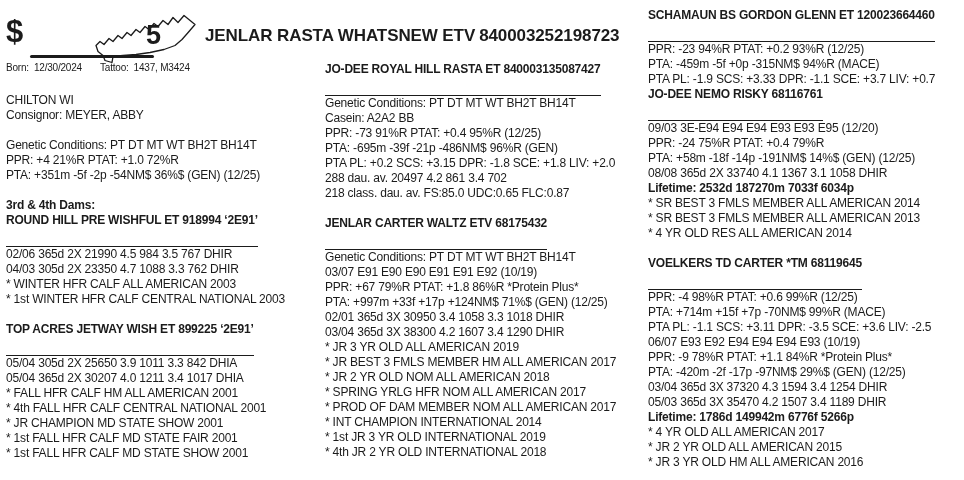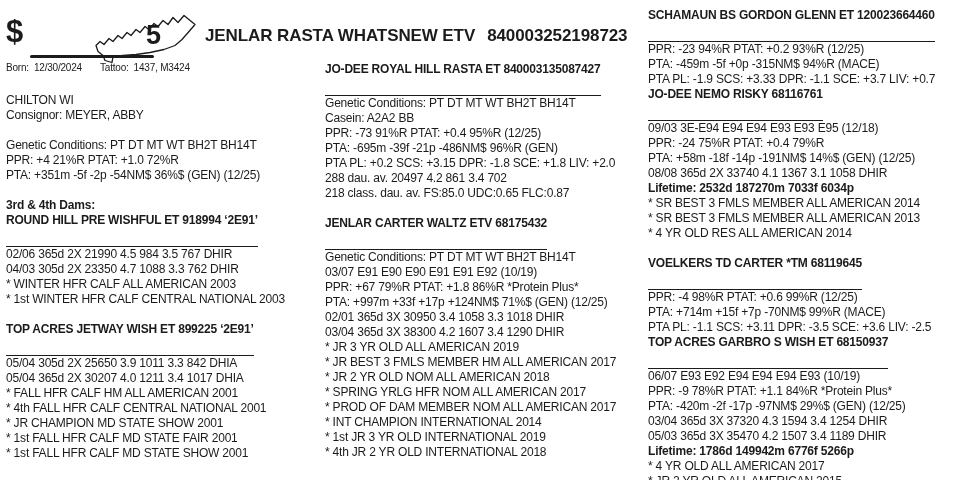--- a/index.html
+++ b/index.html
@@ -7,21 +7,21 @@
     width:964px;height:480px;background:#ffffff;position:relative;overflow:hidden;
     font-family:"Liberation Sans", sans-serif;color:#1b1b1b;
   }
   .page{position:absolute;inset:0;}
   
   #price{position:absolute;left:6px;top:14px;font-size:31px;font-weight:700;}
   #priceline{position:absolute;left:30px;top:55px;width:124px;height:3px;background:#1b1b1b;border-radius:2px;}
   #ky{position:absolute;left:92px;top:11px;width:106px;height:54px;}
   #lot{position:absolute;left:146px;top:20px;font-size:27px;font-weight:700;}
   #title{position:absolute;left:205px;top:26px;font-size:17px;font-weight:700;letter-spacing:-0.1px;white-space:nowrap;}
-  #title .reg{margin-left:12px;}
+  #title .reg{margin-left:4px;}
   #bornline{position:absolute;left:6px;top:62px;font-size:10px;letter-spacing:-0.2px;white-space:nowrap;}
   #bornline .sp{display:inline-block;width:18px;}
   #bornline .sp2{display:inline-block;width:5px;}
   
   .col{position:absolute;font-size:12px;line-height:15px;letter-spacing:-0.2px;white-space:nowrap;}
   #col-left{left:6px;top:93px;width:316px;}
   #col-middle{left:325px;top:62px;width:320px;}
   #col-right{left:648px;top:8px;width:314px;}
   .block{margin:0;}
   .block.gap{margin-top:15px;}
@@ -110,37 +110,36 @@
     </div>
   <div class="col" id="col-right">
       <div class="block">
         <div><span class="heading">SCHAMAUN BS GORDON GLENN ET 120023664460</span></div>
         <div class="line">PPR: -23 94%R PTAT: +0.2 93%R (12/25)</div>
         <div class="line">PTA: -459m -5f +0p -315NM$ 94%R (MACE)</div>
         <div class="line">PTA PL: -1.9 SCS: +3.33 DPR: -1.1 SCE: +3.7 LIV: +0.7</div>
       </div>
       <div class="block">
         <div><span class="heading">JO-DEE NEMO RISKY 68116761</span></div>
-        <div class="line">09/03 3E-E94 E94 E94 E93 E93 E95 (12/18)</div>
+        <div class="line">09/03 3E-E94 E94 E94 E93 E93 E95 (12/20)</div>
         <div class="line">PPR: -24 75%R PTAT: +0.4 79%R</div>
         <div class="line">PTA: +58m -18f -14p -191NM$ 14%$ (GEN) (12/25)</div>
         <div class="line">08/08 365d 2X 33740 4.1 1367 3.1 1058 DHIR</div>
         <div class="line b">Lifetime: 2532d 187270m 7033f 6034p</div>
         <div class="line">* SR BEST 3 FMLS MEMBER ALL AMERICAN 2014</div>
         <div class="line">* SR BEST 3 FMLS MEMBER ALL AMERICAN 2013</div>
         <div class="line">* 4 YR OLD RES ALL AMERICAN 2014</div>
       </div>
       <div class="block gap">
         <div><span class="heading">VOELKERS TD CARTER *TM 68119645</span></div>
         <div class="line">PPR: -4 98%R PTAT: +0.6 99%R (12/25)</div>
         <div class="line">PTA: +714m +15f +7p -70NM$ 99%R (MACE)</div>
         <div class="line">PTA PL: -1.1 SCS: +3.11 DPR: -3.5 SCE: +3.6 LIV: -2.5</div>
       </div>
       <div class="block">
-        <div><span class="heading">TOP ACRES GARBRO S WISH ET 68150937</span></div>
         <div class="line">06/07 E93 E92 E94 E94 E94 E93 (10/19)</div>
         <div class="line">PPR: -9 78%R PTAT: +1.1 84%R *Protein Plus*</div>
         <div class="line">PTA: -420m -2f -17p -97NM$ 29%$ (GEN) (12/25)</div>
         <div class="line">03/04 365d 3X 37320 4.3 1594 3.4 1254 DHIR</div>
         <div class="line">05/03 365d 3X 35470 4.2 1507 3.4 1189 DHIR</div>
         <div class="line b">Lifetime: 1786d 149942m 6776f 5266p</div>
         <div class="line">* 4 YR OLD ALL AMERICAN 2017</div>
         <div class="line">* JR 2 YR OLD ALL AMERICAN 2015</div>
         <div class="line">* JR 3 YR OLD HM ALL AMERICAN 2016</div>
       </div>

